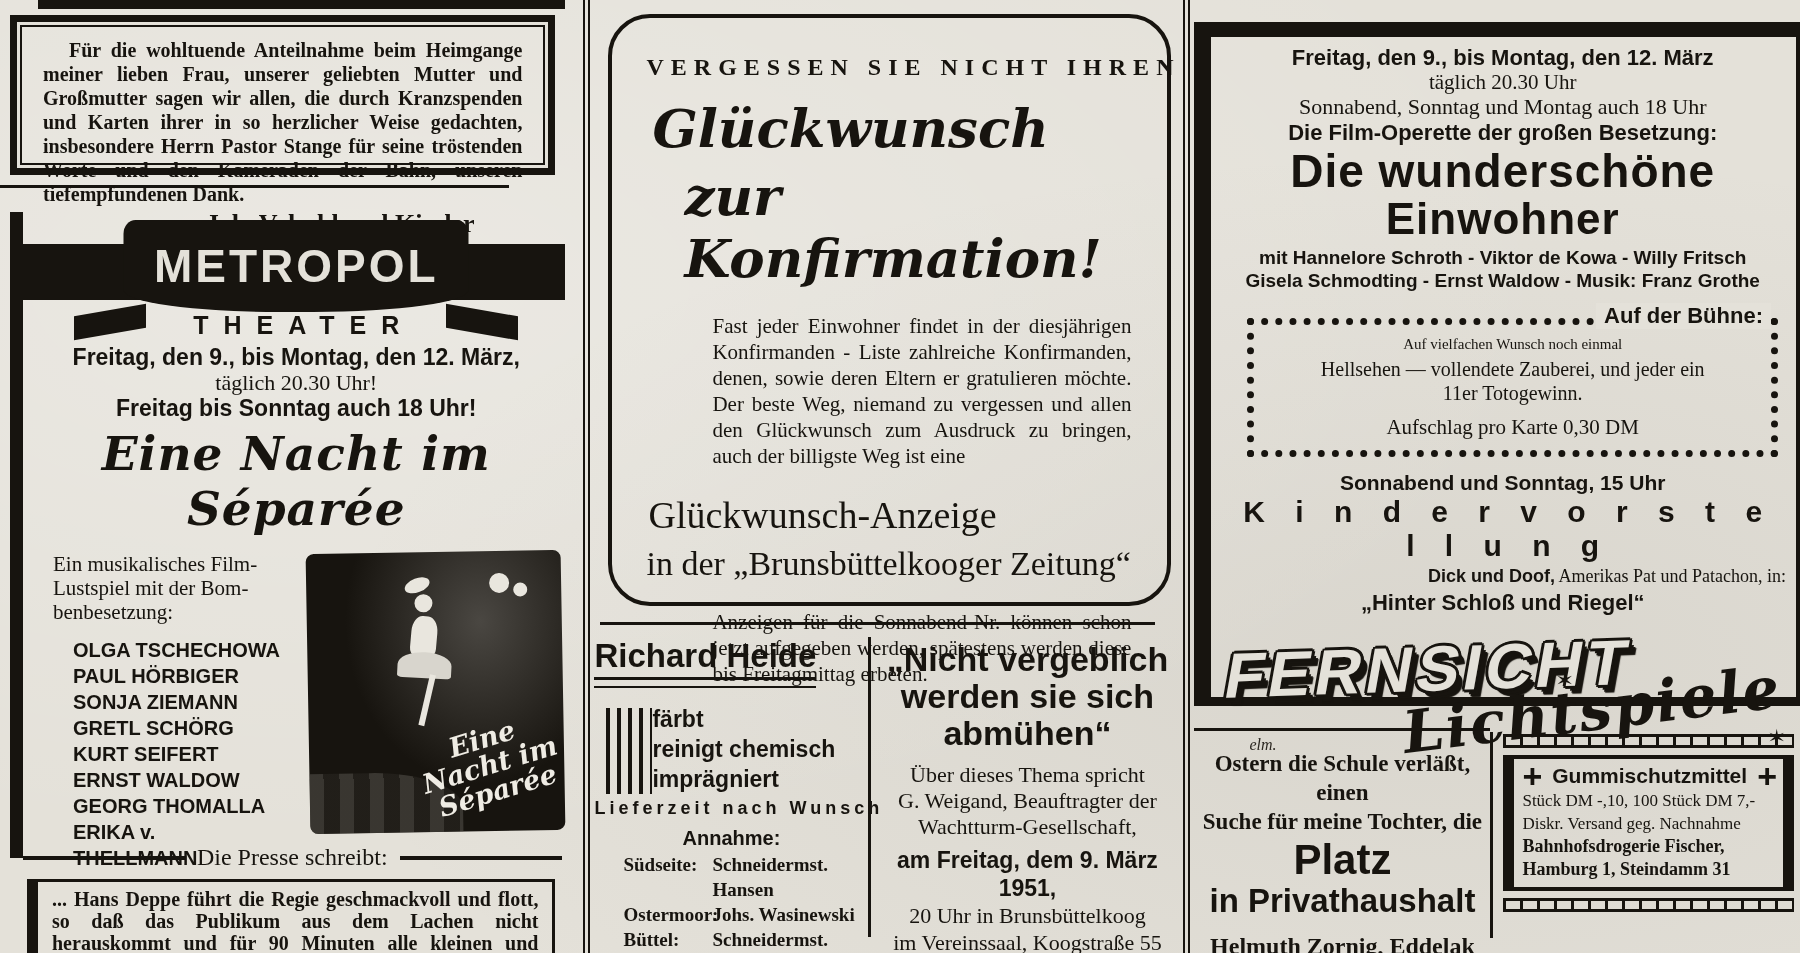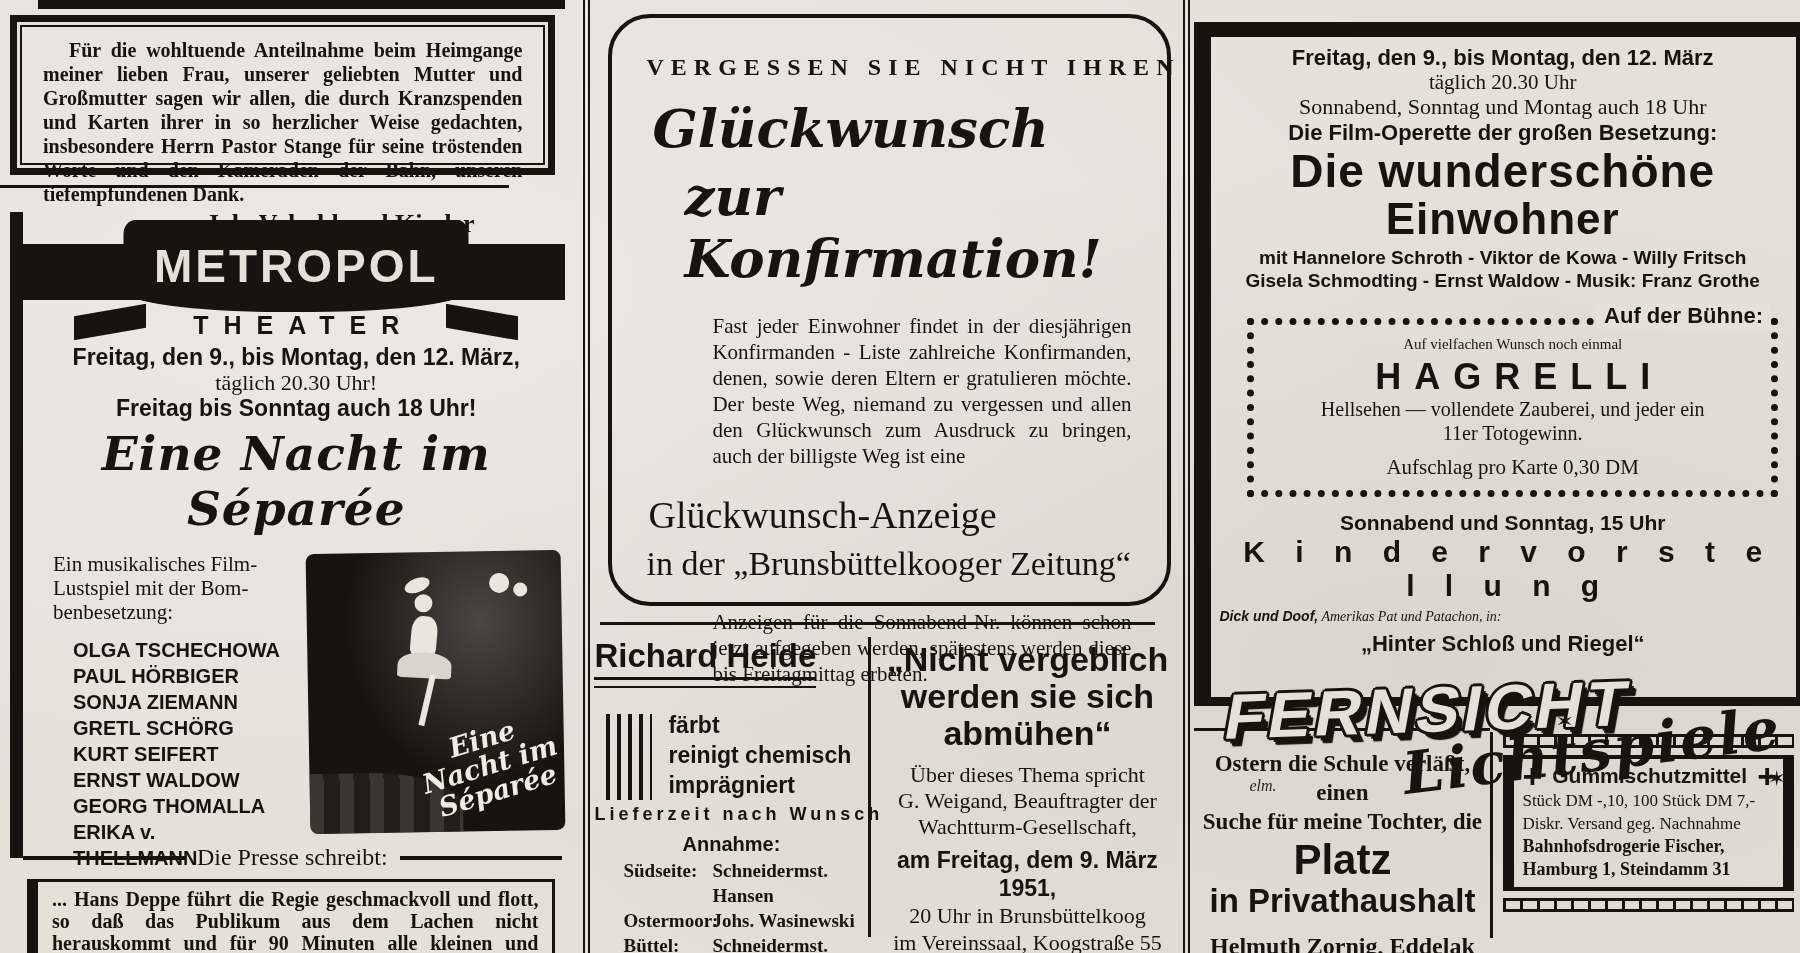--- a/index.html
+++ b/index.html
@@ -90,21 +90,21 @@
   .konf-h2 { font-size: 53px; margin: 6px 0 0 38px; }
   .konf-body { margin: 24px 2px 0 66px; font-size: 21px; line-height: 26px; text-align: justify; }
   .product1 { font-size: 38px; margin: 24px 0 0 2px; }
   .product2 { font-size: 34px; margin-top: 8px; }
   .konf-note { margin: 26px 2px 0 66px; font-size: 21px; line-height: 26px; text-align: justify; }
   .hdiv2 { border-top: 3px solid #17140f; margin: 16px 24px 0 6px; }
   .mid-bottom { display: flex; margin-top: 12px; height: 300px; }
   .heide { width: 274px; }
   .heide-name { font-weight: bold; font-size: 33px; display: inline-block; }
   .heide-name:after { content:""; display: block; border-top: 3px solid #17140f; border-bottom: 2px solid #17140f; height: 6px; margin-top: 2px; }
-  .heide-row { display: flex; gap: 16px; margin-top: 22px; padding-left: 12px; }
+  .heide-row { display: flex; gap: 0; margin-top: 16px; padding-left: 12px; }
   .stripes { width: 46px; height: 86px; margin-top: 4px;
              background: repeating-linear-gradient(90deg, #17140f 0 4px, transparent 4px 11px); }
   .services div { font-weight: bold; font-size: 23px; line-height: 30px; }
   .delivery { font-weight: bold; font-size: 18px; letter-spacing: 4px; margin-top: 4px; white-space: nowrap; }
   .annahme { font-weight: bold; font-size: 20px; margin-top: 8px; text-align: center; }
   .locations { margin-top: 2px; }
   .loc-row { display: grid; grid-template-columns: 118px 1fr; font-size: 19px; line-height: 25px; }
   .loc-label { font-family: Liberation Serif, serif; font-weight: bold; margin-left: 29px; }
   .loc-value { font-family: "Liberation Serif", serif; font-weight: bold; }
   .wachtturm { flex: 1; text-align: center; padding: 4px 8px 0 12px; }
@@ -128,21 +128,21 @@
   .cin-c2 { text-align: center; font-weight: bold; font-size: 19px; line-height: 23px; }
   .hag { position: relative; border: 7px dotted #17140f; margin: 26px 8px 0 28px; padding: 6px 6px 10px; }
   .stage-label { position: absolute; top: -22px; right: 0px; background: #e4e1d9; padding: 0 8px;
                  font-weight: bold; font-size: 22px; }
   .hag-line1 { text-align: center; font-size: 15px; line-height: 26px; }
   .hag-name { text-align: center; font-weight: bold; font-size: 36px; line-height: 40px; letter-spacing: 13px; padding-left: 13px; }
   .hag-desc { text-align: center; font-size: 20px; line-height: 24px; }
   .hag-price { text-align: center; font-size: 21px; margin-top: 10px; }
   .kids-time { text-align: center; font-weight: bold; font-size: 21px; margin-top: 14px; }
   .kids-title { text-align: center; font-weight: bold; font-size: 30px; line-height: 34px; letter-spacing: 11px; padding-left: 11px; }
-  .kids-l1 { text-align: left; font-size: 14px; line-height: 26px; font-style: italic; }
+  .kids-l1 { text-align: right; font-size: 18px; line-height: 26px; }
   .kids-l1 b { font-family: "Liberation Sans", sans-serif; }
   .kids-l2 { text-align: center; font-weight: bold; font-size: 22px; line-height: 27px; }
   .logo { position: relative; height: 132px; margin-top: 8px; }
   .logo-block {
     position: absolute; left: 8px; top: 8px;
     font-family: "Liberation Sans", sans-serif; font-weight: bold; font-size: 64px;
     letter-spacing: 4px; color: #e4e1d9; transform: skewX(-12deg) rotate(-2deg);
     text-shadow:
       -2px -2px 0 #17140f, 2px -2px 0 #17140f, -2px 2px 0 #17140f, 2px 2px 0 #17140f,
       0 -3px 0 #17140f, 0 3px 0 #17140f, -3px 0 0 #17140f, 3px 0 0 #17140f,
@@ -318,21 +318,20 @@
       <div class="cin-d3">Sonnabend, Sonntag und Montag auch 18 Uhr</div>
       <div class="cin-kicker sans">Die Film-Operette der großen Besetzung:</div>
       <div class="cin-t1 sans">Die wunderschöne</div>
       <div class="cin-t2 sans">Einwohner</div>
       <div class="cin-c1 sans">mit Hannelore Schroth - Viktor de Kowa - Willy Fritsch</div>
       <div class="cin-c2 sans">Gisela Schmodting - Ernst Waldow - Musik: Franz Grothe</div>
 
       <div class="hag">
         <div class="stage-label sans">Auf der Bühne:</div>
         <div class="hag-line1">Auf vielfachen Wunsch noch einmal</div>
-        <div class="hag-name sans">HAGRELLI</div>
         <div class="hag-desc">Hellsehen — vollendete Zauberei, und jeder ein</div>
         <div class="hag-desc">11er Totogewinn.</div>
         <div class="hag-price">Aufschlag pro Karte 0,30 DM</div>
       </div>
 
       <div class="kids-time sans">Sonnabend und Sonntag, 15 Uhr</div>
       <div class="kids-title sans">K i n d e r v o r s t e l l u n g</div>
       <div class="kids-l1">
         <b>Dick und Doof,</b><span> Amerikas Pat und Patachon, in:</span>
       </div>

